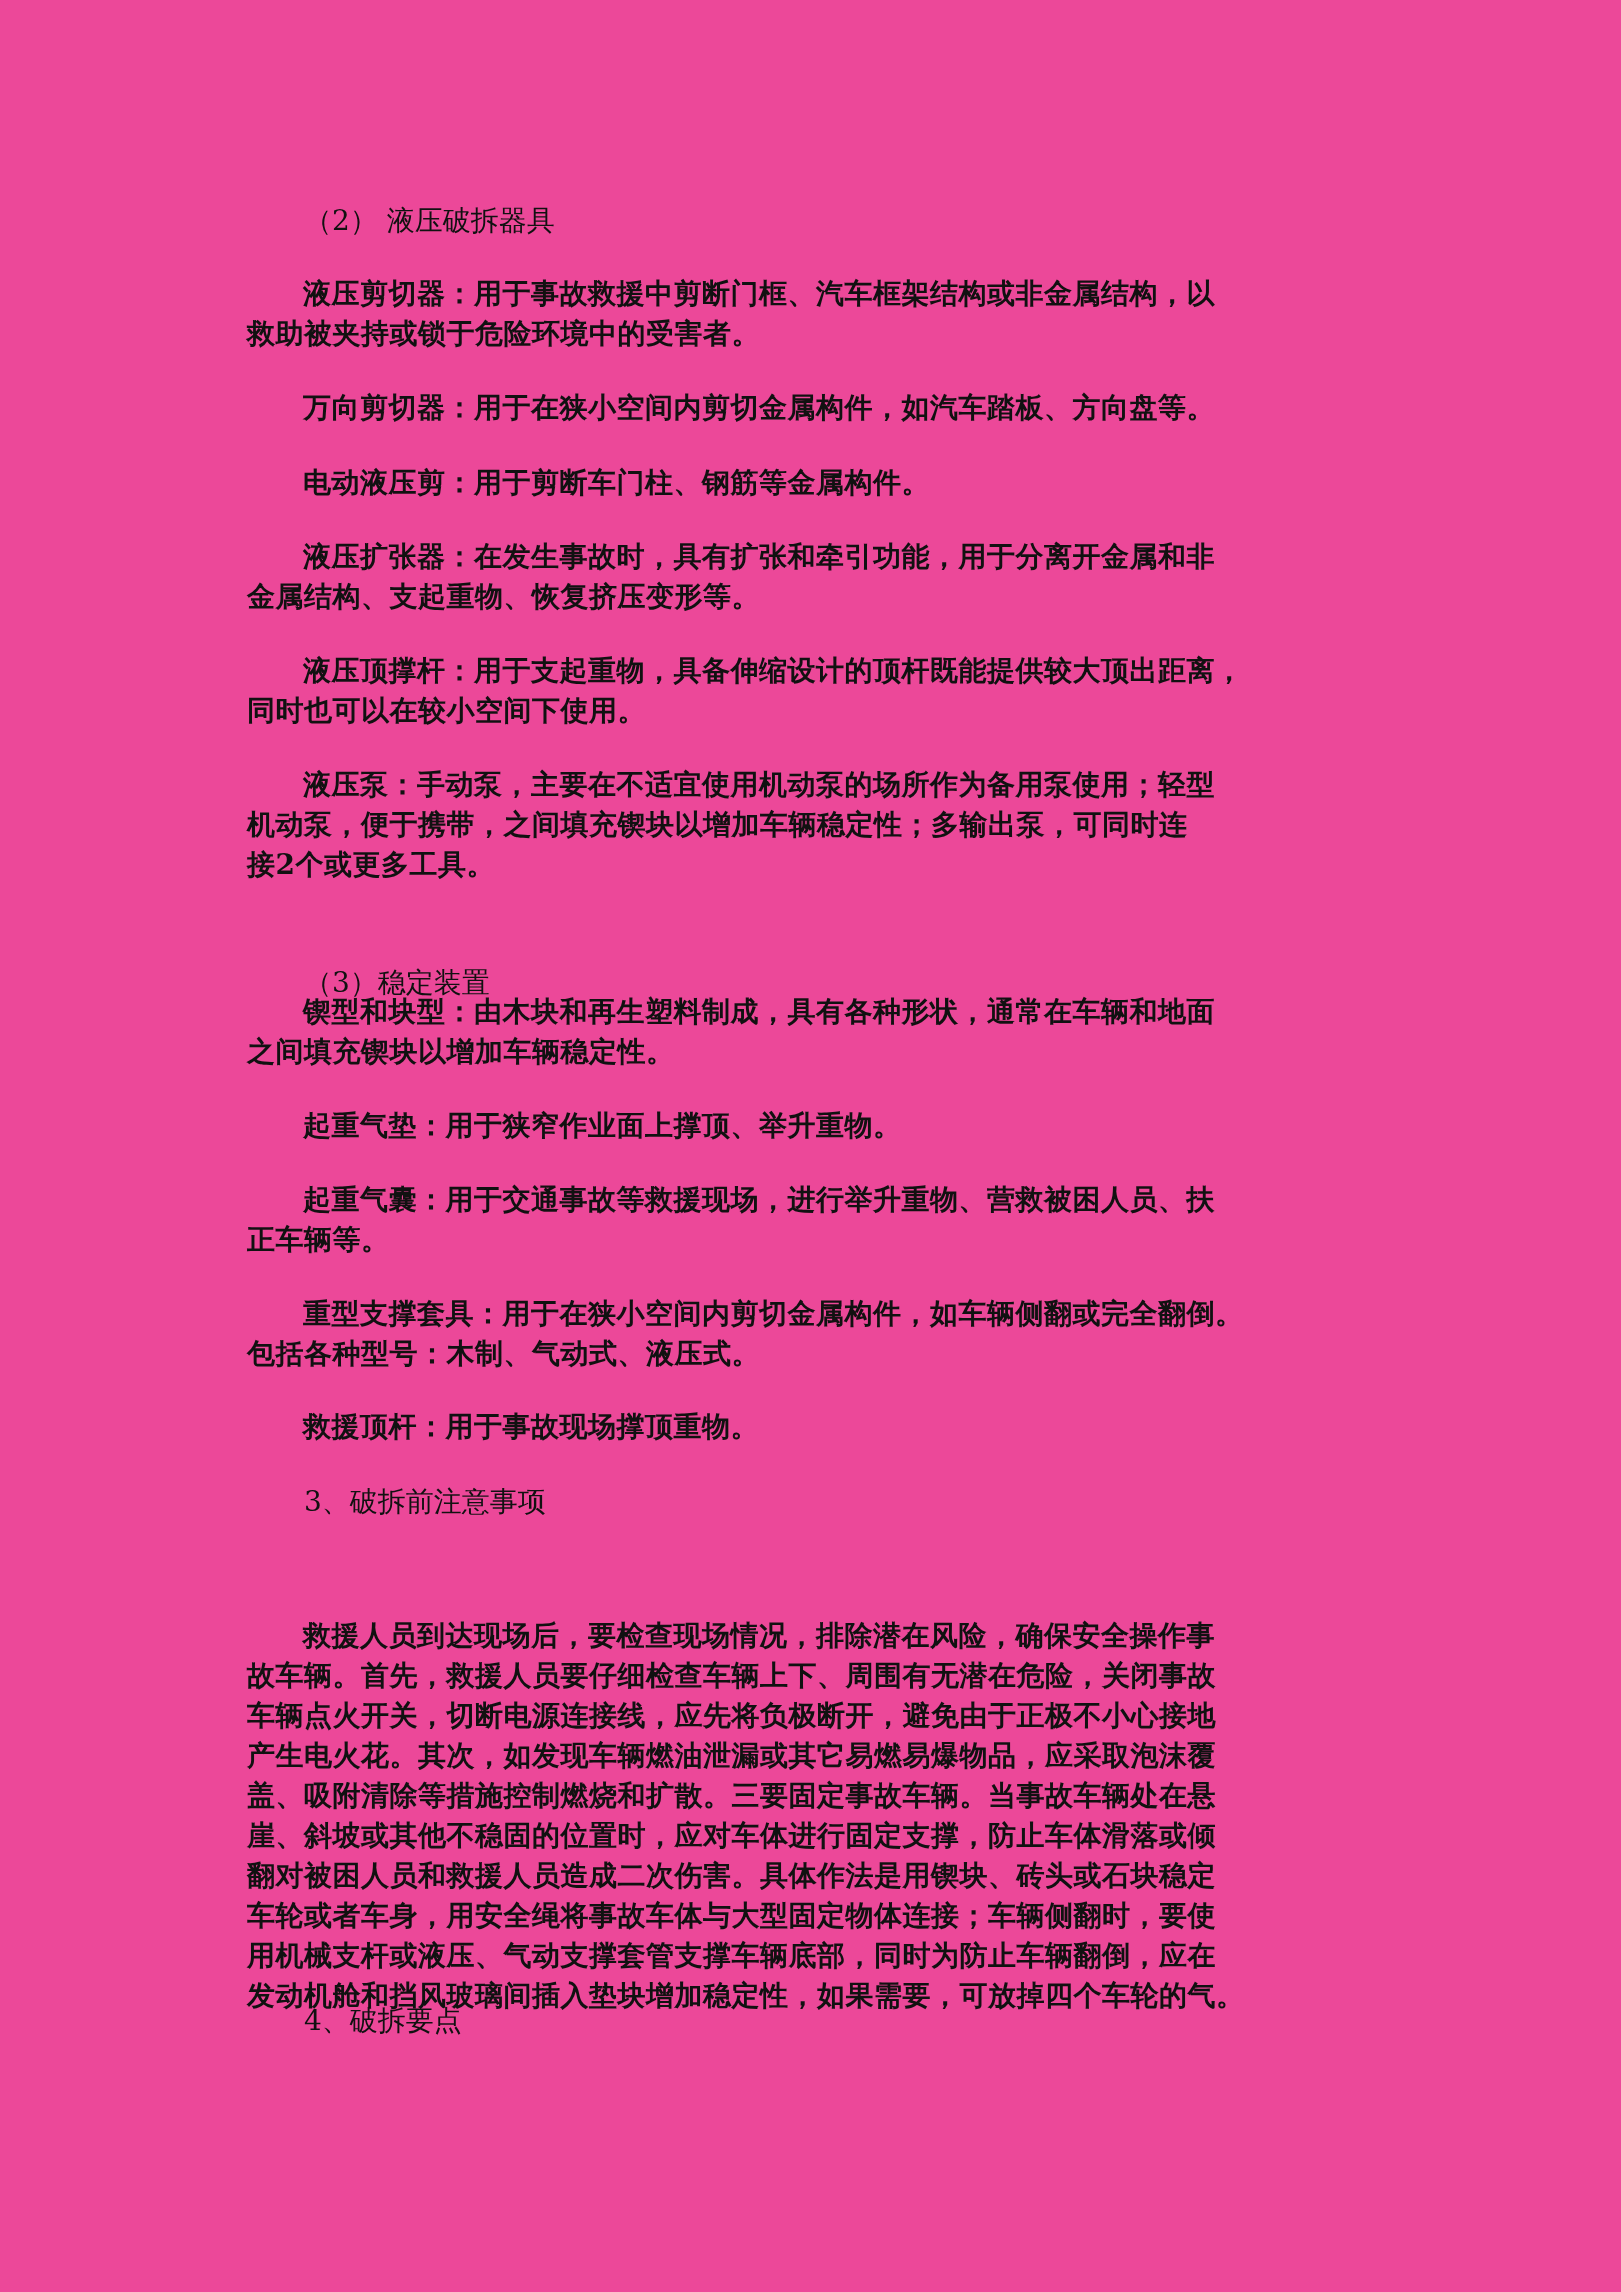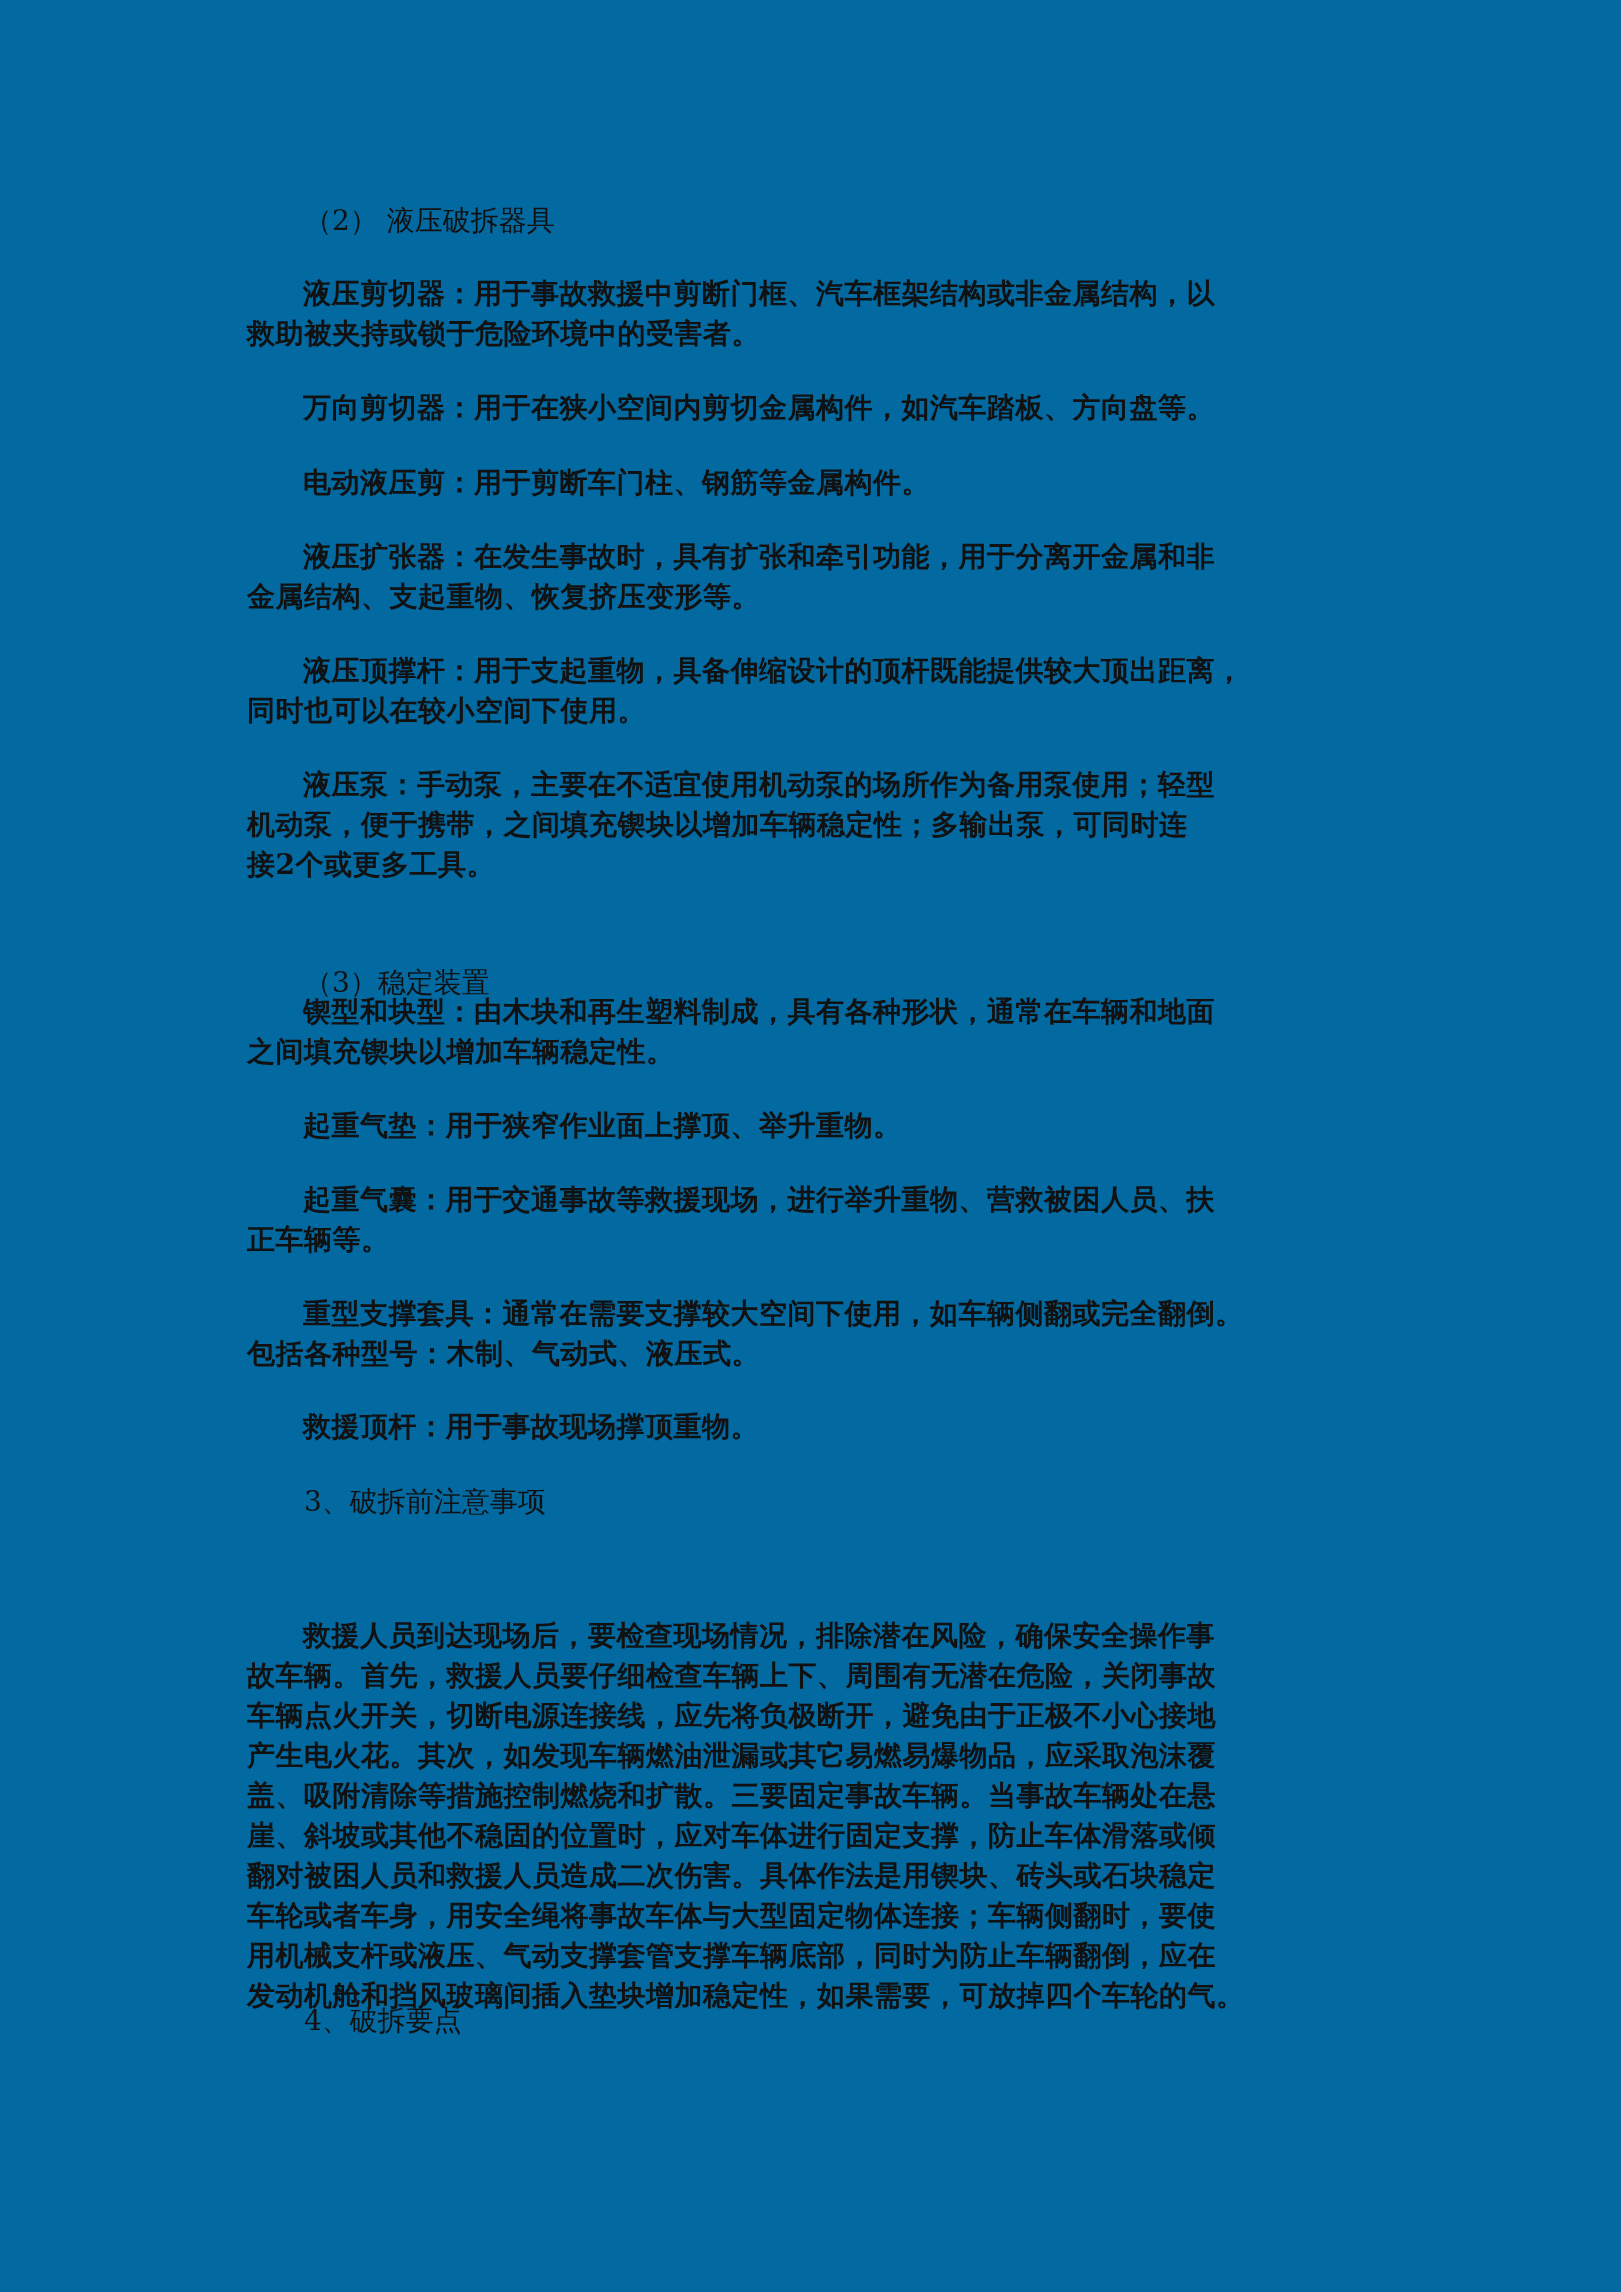--- a/index.html
+++ b/index.html
@@ -1,18 +1,18 @@
 <!DOCTYPE html>
 <html><head>
 <meta charset="utf-8">
 <style>
   html, body { margin: 0; padding: 0; background: #ffffff; }
   body { width: 1621px; height: 2293px; position: relative; overflow: hidden; }
   .page {
-    position: absolute; left: 0; top: 0; width: 1621px; height: 2293px; background: #0369a1;
+    position: absolute; left: 0; top: 0; width: 1621px; height: 2293px; background: #ec4899;
   }
   .para {
     position: absolute; left: 247px; width: 1137px;
     font-family: "DejaVu Serif", "Liberation Serif", serif;
     font-size: 28px; line-height: 40px; color: #111111;
     text-align: justify; text-align-last: left;
     text-indent: 2em; letter-spacing: 0.5px;
   }
   .para .line { display: block; white-space: nowrap; text-indent: 0; font-weight: bold; }
   .para .line.first { padding-left: 2em; }
@@ -64,21 +64,21 @@
   <div class="para" style="top:1106px">
     <span class="line first">起重气垫：用于狭窄作业面上撑顶、举升重物。</span>
   </div>
 
   <div class="para" style="top:1180px">
     <span class="line first">起重气囊：用于交通事故等救援现场，进行举升重物、营救被困人员、扶</span>
     <span class="line">正车辆等。</span>
   </div>
 
   <div class="para" style="top:1294px">
-    <span class="line first">重型支撑套具：通常在需要支撑较大空间下使用，如车辆侧翻或完全翻倒。</span>
+    <span class="line first">重型支撑套具：用于在狭小空间内剪切金属构件，如车辆侧翻或完全翻倒。</span>
     <span class="line">包括各种型号：木制、气动式、液压式。</span>
   </div>
 
   <div class="para" style="top:1407px">
     <span class="line first">救援顶杆：用于事故现场撑顶重物。</span>
   </div>
 
   <div class="heading" style="top:1482px">3、破拆前注意事项</div>
 
   <div class="para" style="top:1616px">

